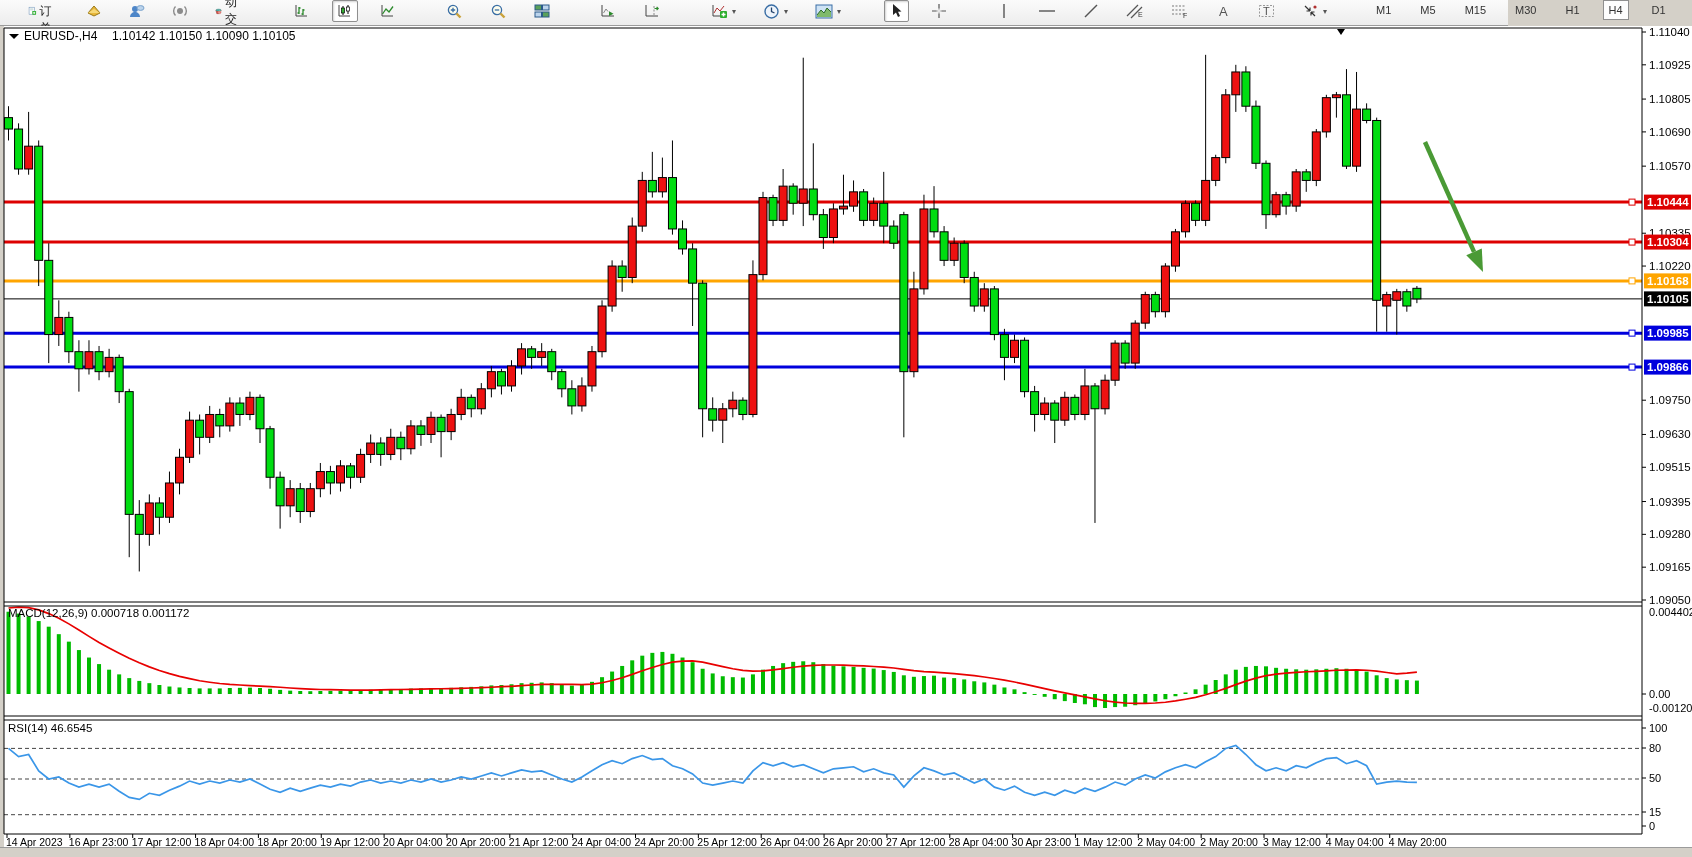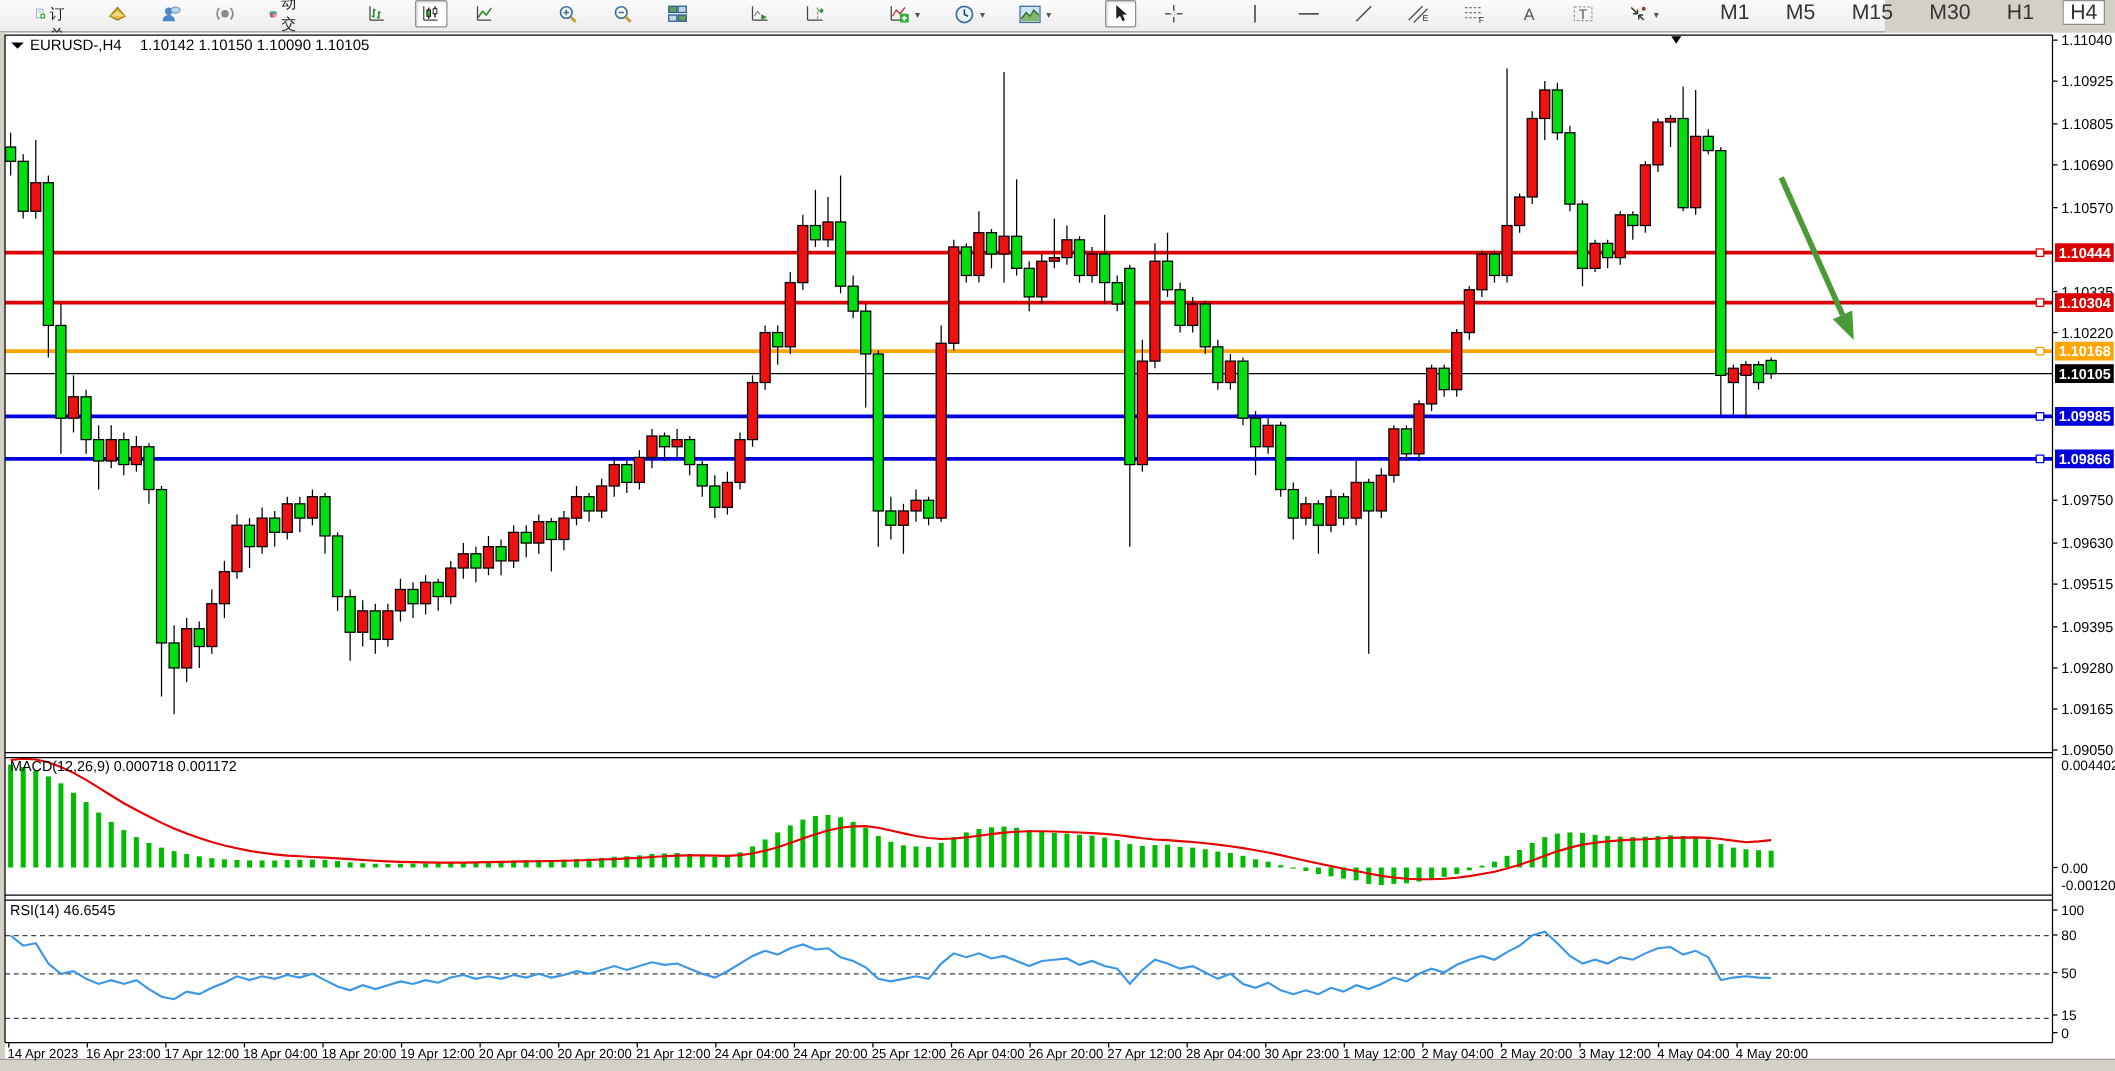--- a/index.html
+++ b/index.html
@@ -8,21 +8,21 @@
   .toolbar { position:absolute; left:0; top:0; width:1508px; height:26px;
     background:linear-gradient(#fbfbfb,#ededed); border-bottom:1px solid #9b9b9b;
     display:flex; align-items:flex-start; padding:0 2px; gap:17px; }
   .grip { width:5px; height:18px; margin:0 2px;
     background:repeating-linear-gradient(#bbb 0 1px, transparent 1px 3px); opacity:.7; }
   .sep { width:1px; height:18px; background:#bdbdbd; margin:0 3px; }
   .tb-btn { display:flex; align-items:center; gap:3px; height:22px; padding:0 4px;
     border:1px solid transparent; border-radius:2px; font-size:12px; color:#222; cursor:default; }
   .tb-btn.active { border:1px solid #8f8f8f; background:#fff; box-shadow:inset 1px 1px 2px rgba(0,0,0,.18); }
   .tb-btn svg { display:block; }
-  .tf { font-size:17px; color:#333; padding:0 5px; height:20px; display:flex; align-items:center;
+  .tf { font-size:11px; color:#333; padding:0 5px; height:20px; display:flex; align-items:center;
     border:1px solid transparent; }
   .tf.active { border:1px solid #8f8f8f; background:#fdfdfd; }
   .caret { font-size:8px; color:#555; margin-left:1px; }
   .spacer { flex:1; }
   .badge { position:absolute; top:-4px; right:-6px; background:#e03423; color:#fff;
     font-size:9px; font-weight:bold; border-radius:50%; width:13px; height:13px;
     display:flex; align-items:center; justify-content:center; border:1px solid #fff; }
   .bubble-wrap { position:relative; margin-right:8px; }
   #chart-svg { position:absolute; left:0; top:26px; }
   svg text { font-family:"Liberation Sans", sans-serif; }

